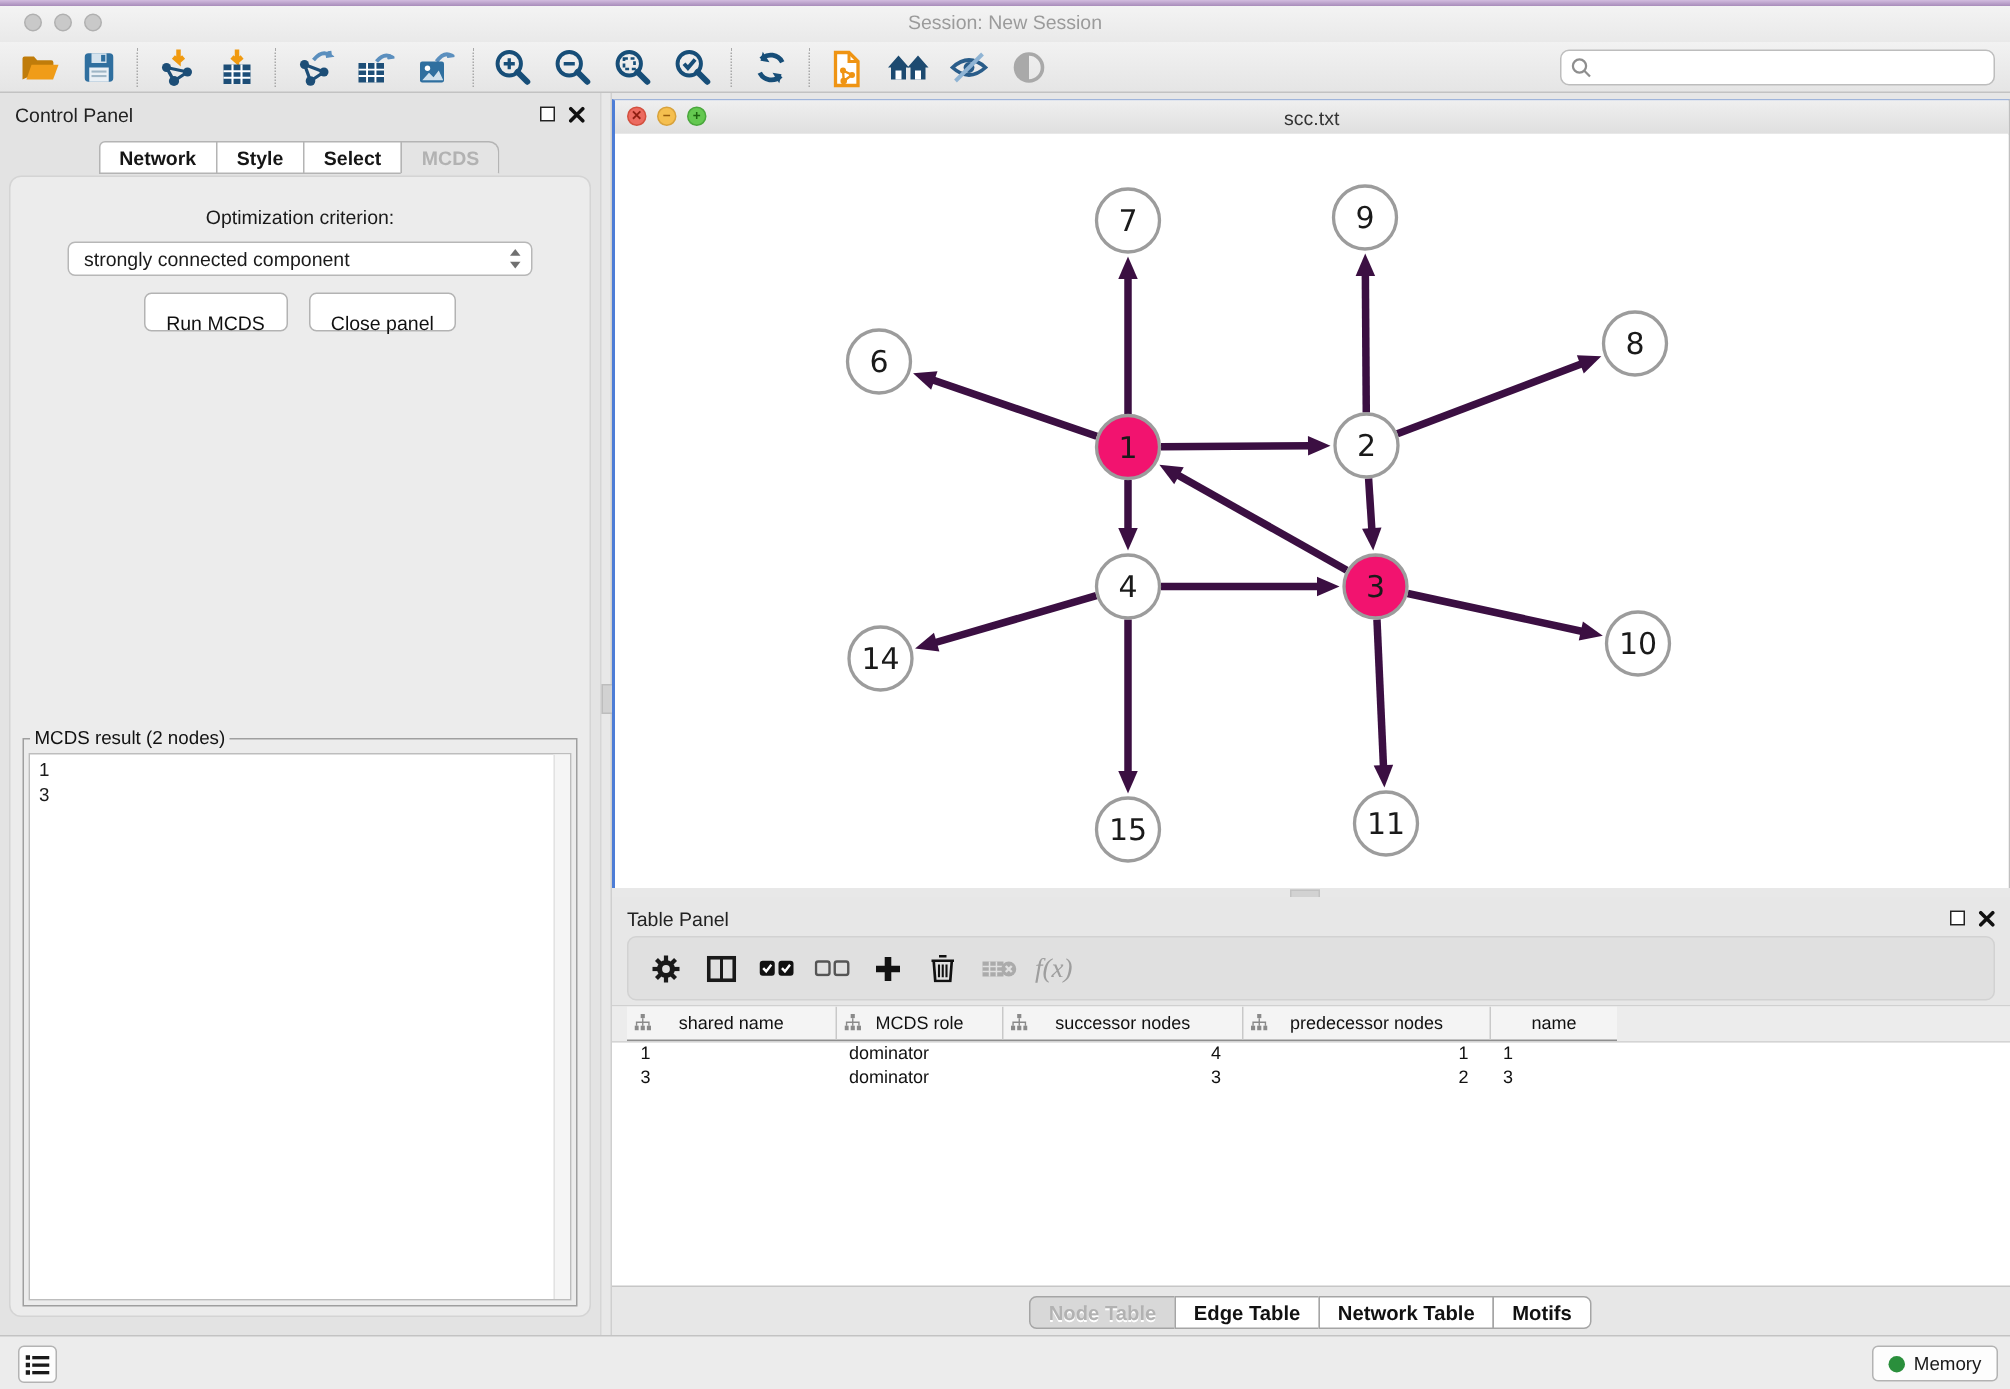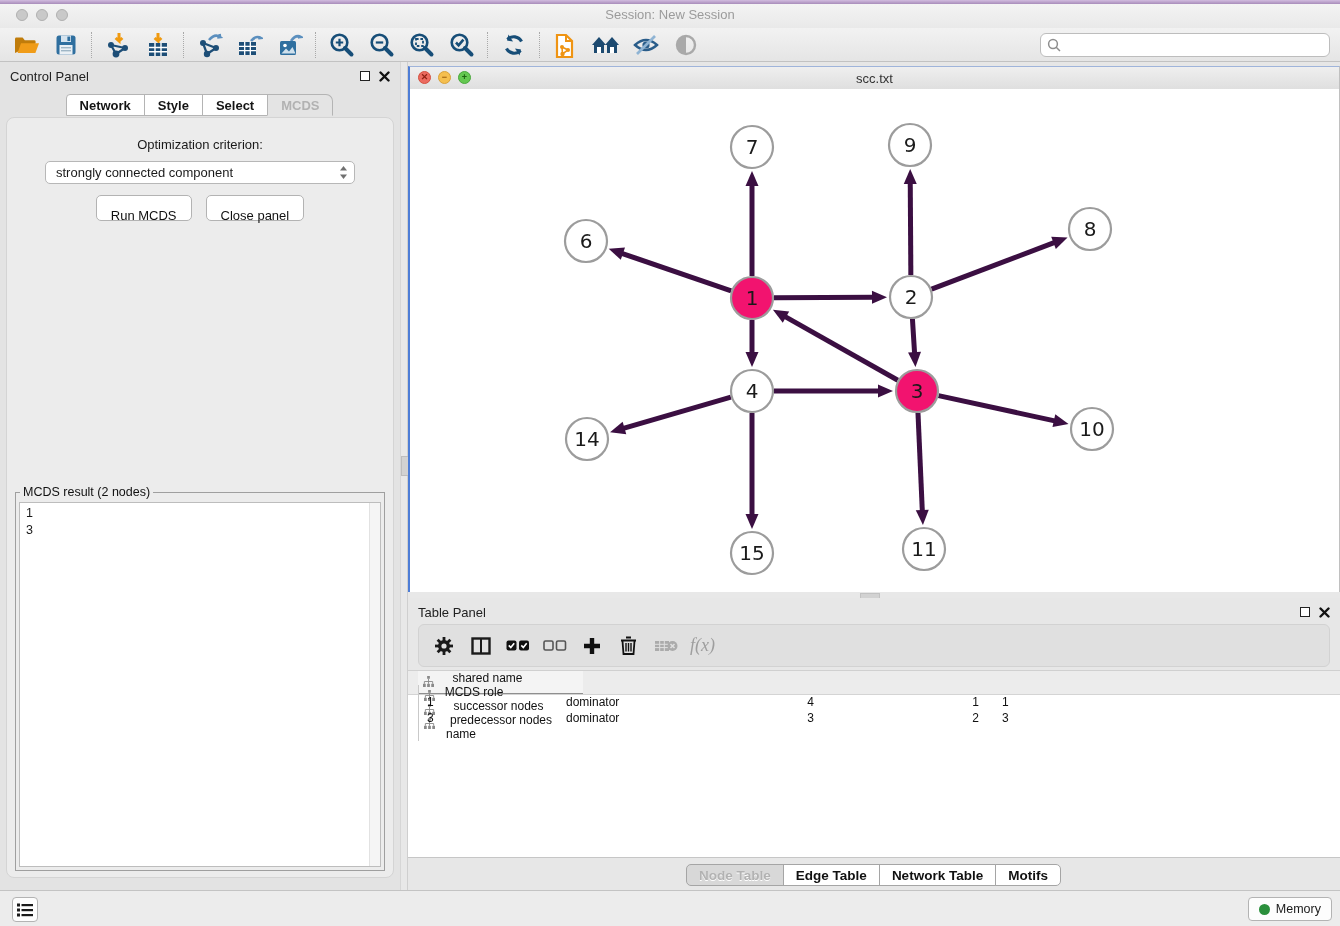--- a/index.html
+++ b/index.html
@@ -81,21 +81,21 @@
   
   .table-panel{position:absolute;left:408px;top:598px;width:932px;height:292px;background:#e7e7e7;}
   .tp-toolbar{position:absolute;left:10px;right:10px;top:26px;height:43px;background:#e0e0e0;
     border:1px solid #d2d2d2;border-radius:6px;display:flex;align-items:center;padding-left:8px;box-sizing:border-box;gap:4px;}
   .tp-btn{width:33px;height:32px;display:flex;align-items:center;justify-content:center;}
   .fx-label{font-family:"Liberation Serif",serif;font-style:italic;color:#9e9e9e;font-size:18px;margin-left:4px;}
   .table-area{position:absolute;left:0;right:0;top:72px;height:186px;background:#fff;border-top:1px solid #d0d0d0;
     border-bottom:1px solid #c6c6c6;overflow:hidden;}
   .table-area::before{content:'';position:absolute;left:0;top:0;right:0;height:23px;background:#ececec;
     border-bottom:1px solid #d4d4d4;}
-  .thead{position:absolute;left:10px;top:0;display:flex;height:22px;border-bottom:1px solid #8f8f8f;background:#f4f4f4;flex-direction:column;}
+  .thead{position:absolute;left:10px;top:0;display:flex;height:22px;border-bottom:1px solid #8f8f8f;background:#f4f4f4;}
   .th{position:relative;display:flex;align-items:center;justify-content:center;font-size:12px;color:#111;
     box-sizing:border-box;border-left:1px solid #c9c9c9;}
   .th:first-child{border-left:none;}
   .th svg{position:absolute;left:5px;top:5px;}
   .tbody{position:absolute;left:10px;top:23px;}
   .trow{display:flex;height:16px;line-height:16px;}
   .td{box-sizing:border-box;font-size:12px;color:#111;overflow:hidden;white-space:nowrap;}
   .td.left{text-align:left;padding-left:9px;}
   .td.right{text-align:right;padding-right:14px;}
   .ttabs{position:absolute;left:0;right:0;top:266px;display:flex;justify-content:center;}

